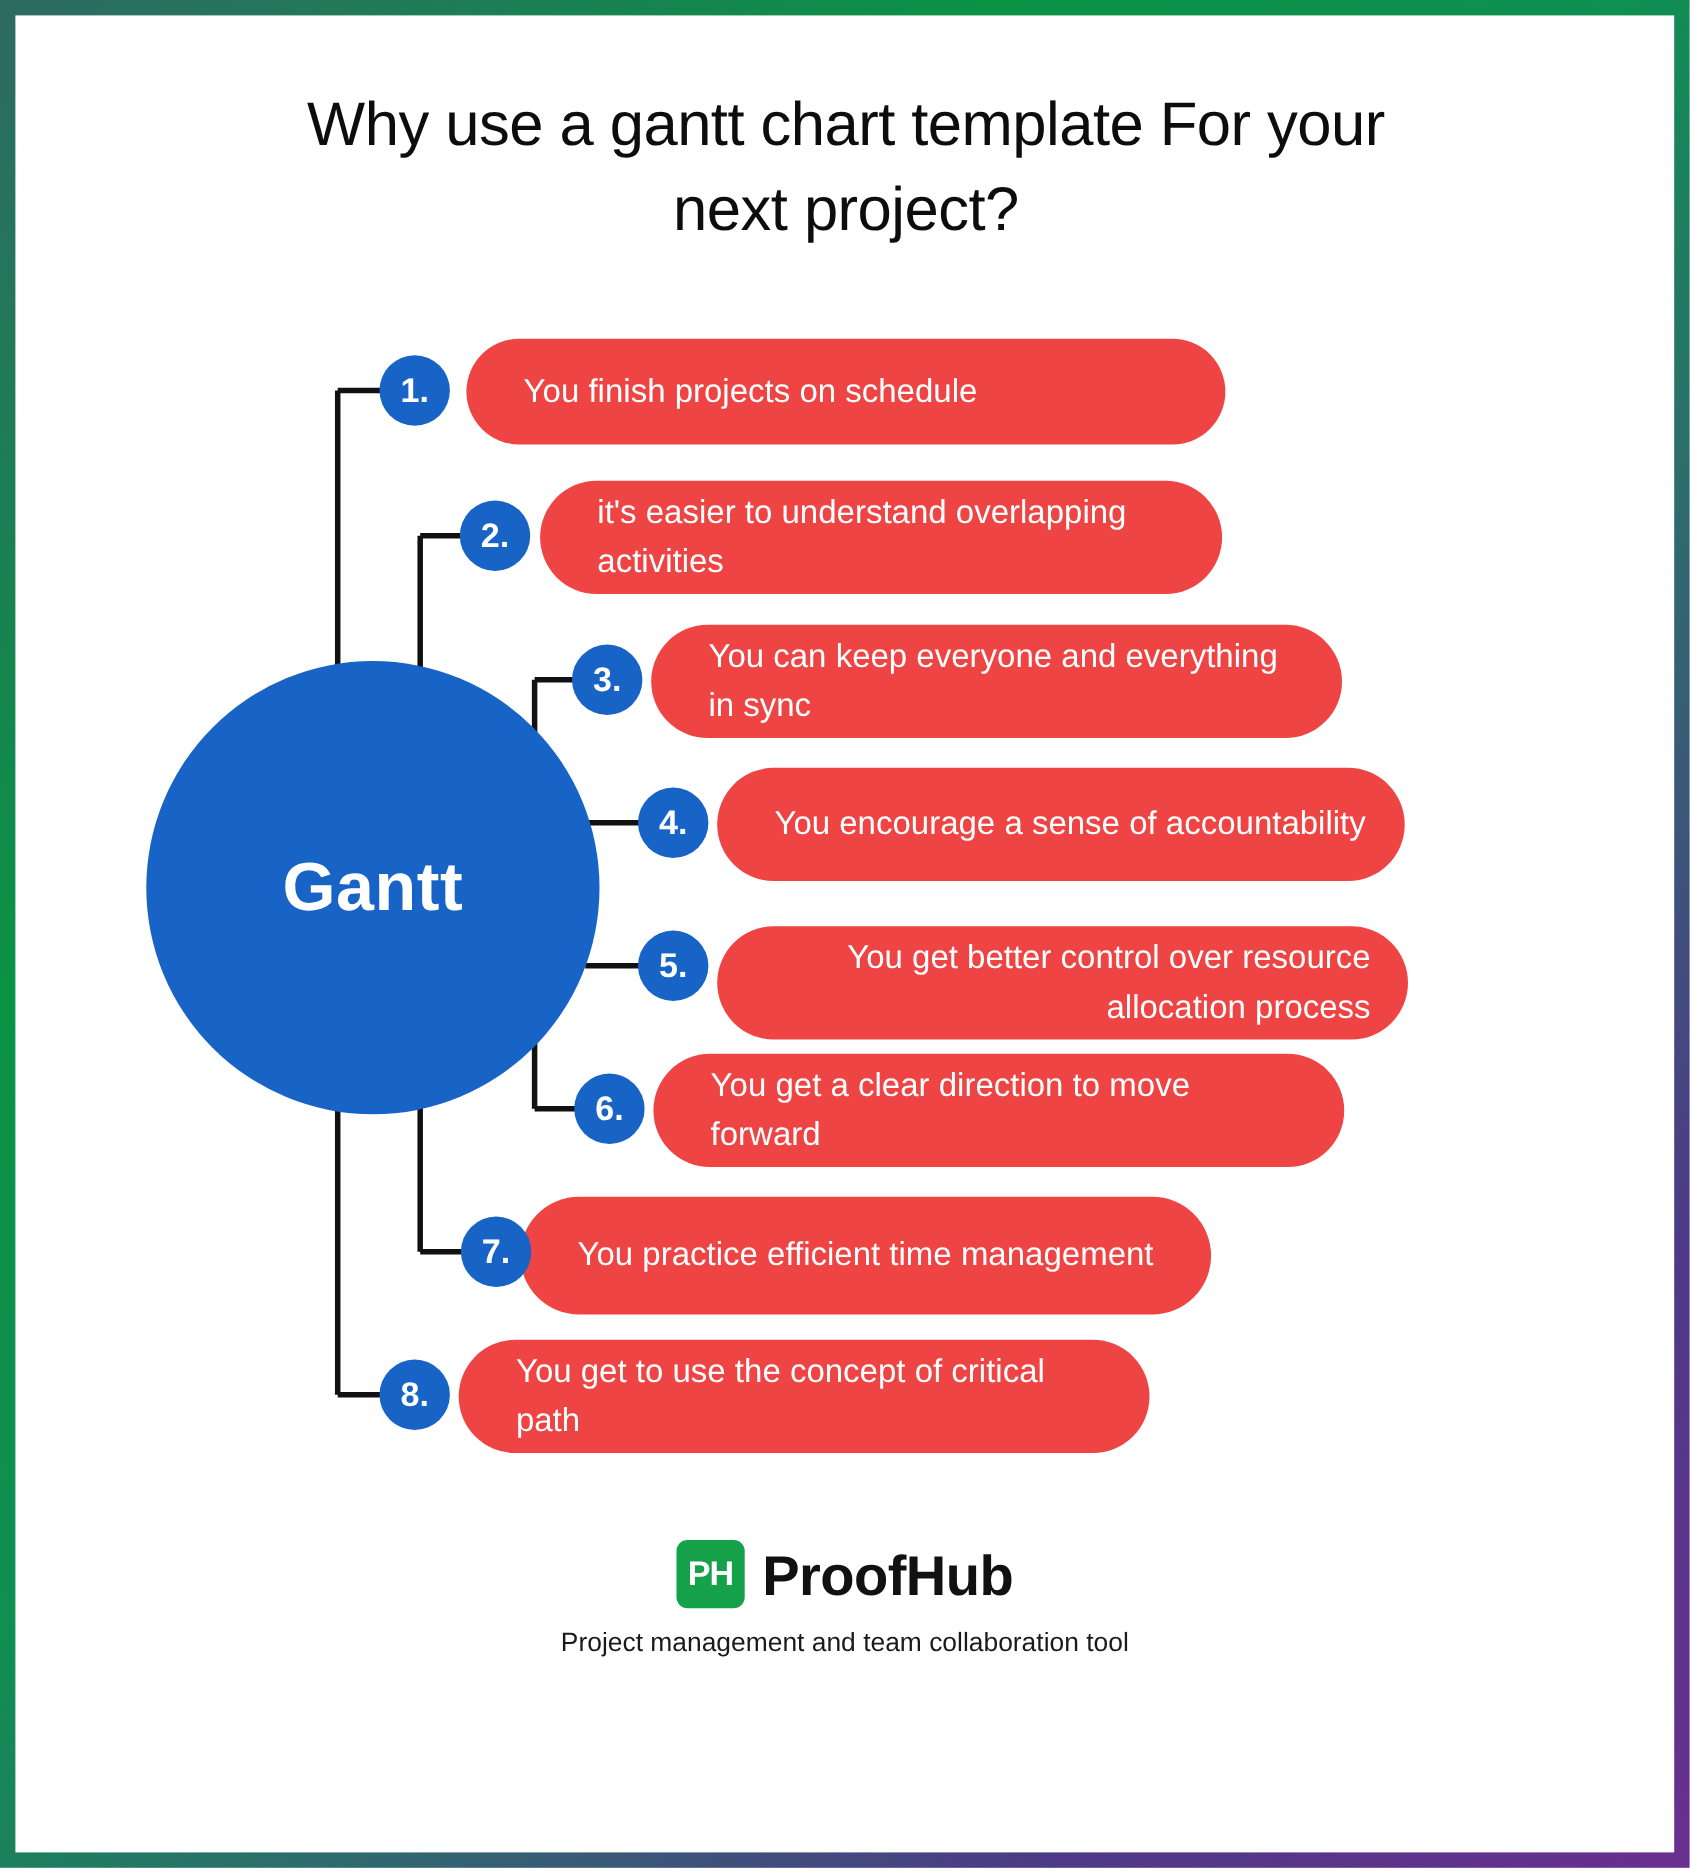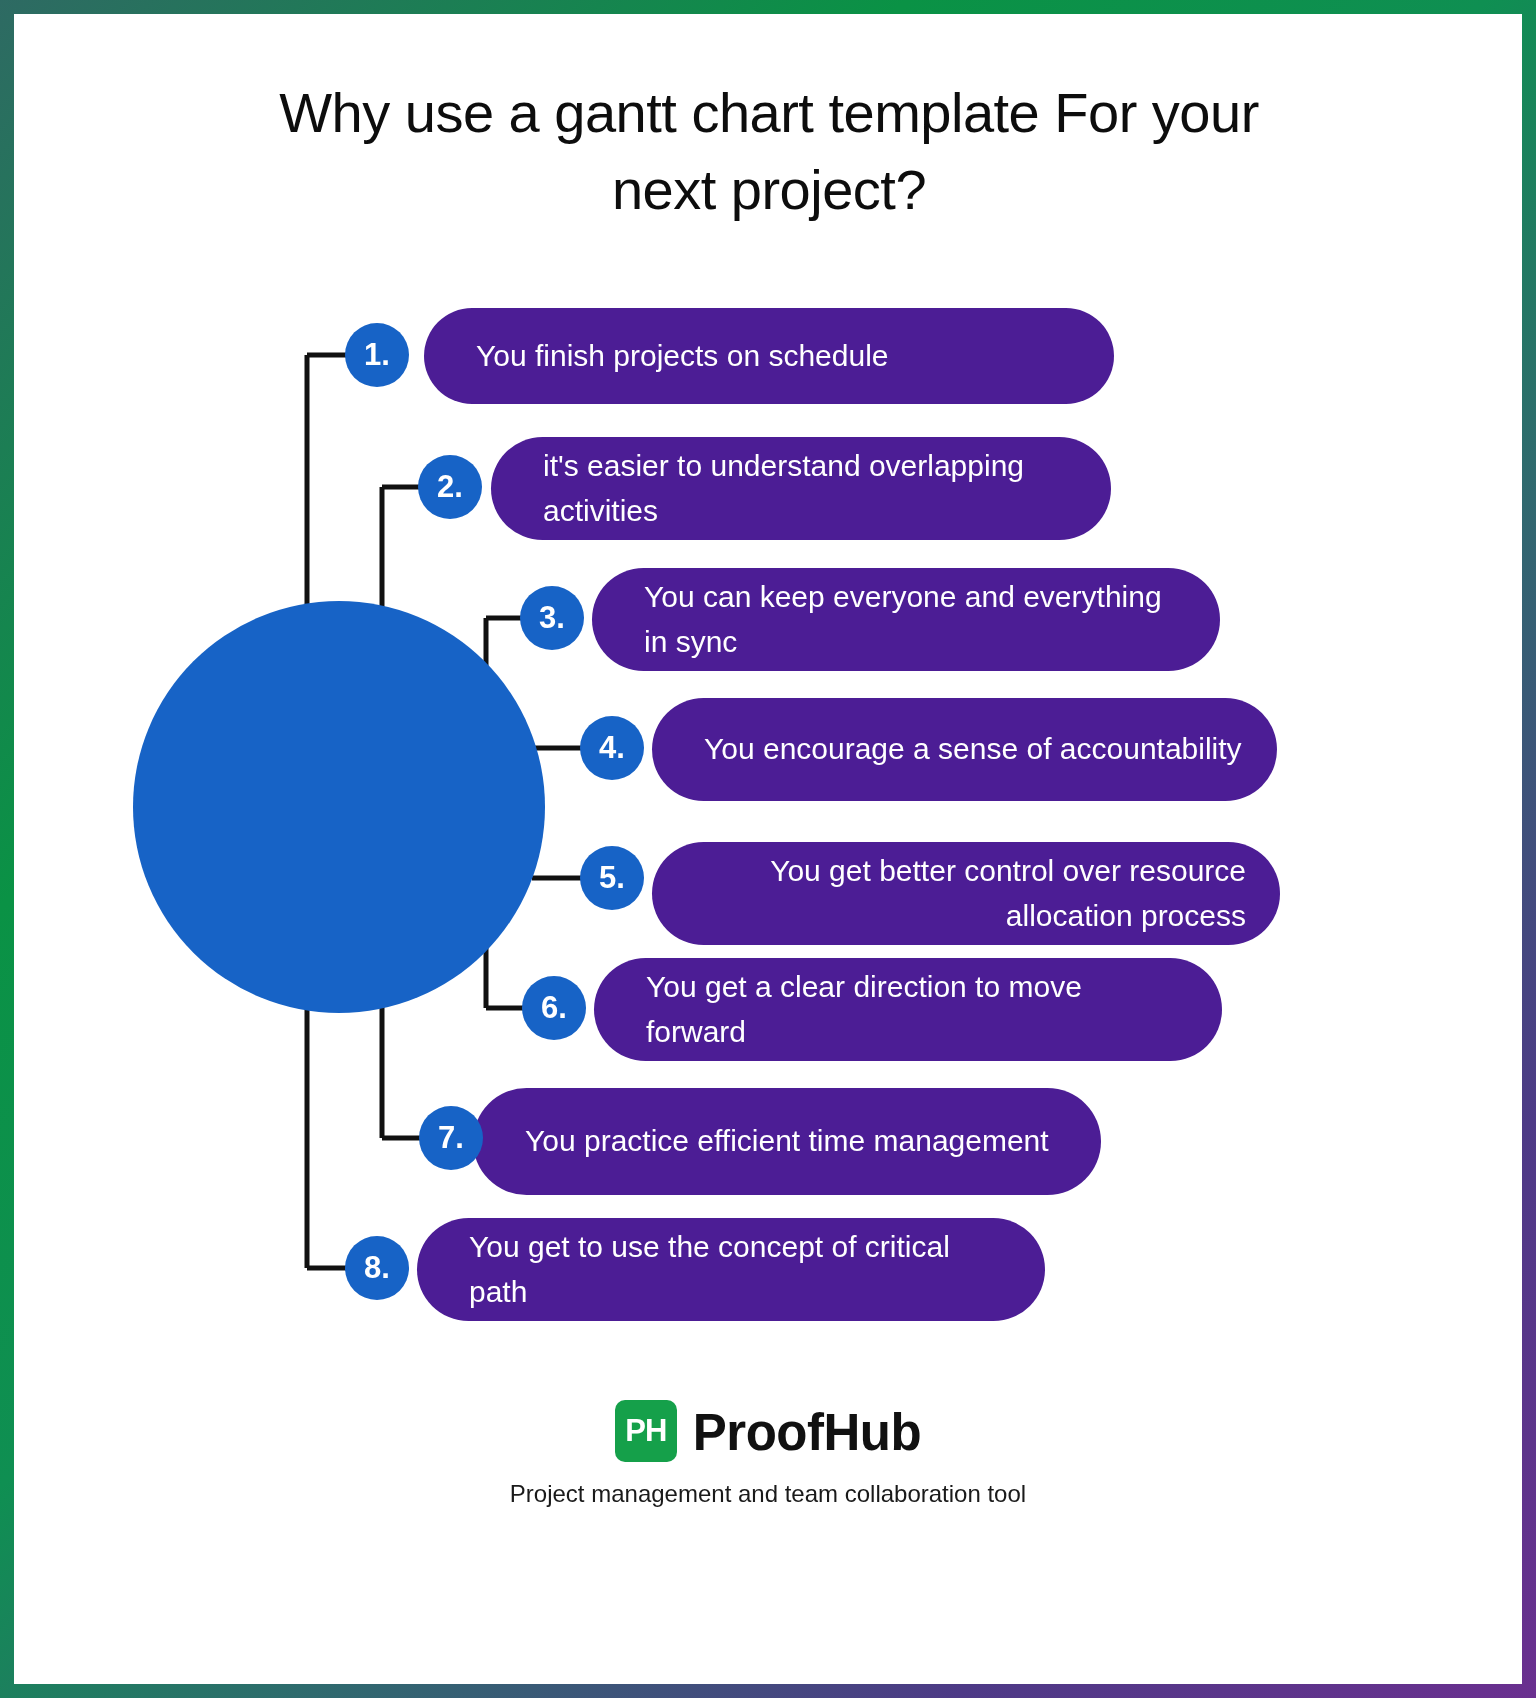--- a/index.html
+++ b/index.html
@@ -51,21 +51,21 @@
   .num{
     position:absolute;
     width:64px;height:64px;border-radius:50%;
     background:#1763c6;color:#fff;
     display:flex;align-items:center;justify-content:center;
     font-size:31px;font-weight:bold;
     z-index:5;
   }
   .pill{
     position:absolute;
-    background:#4c1d95;color:#fff;
+    background:#ef4444;color:#fff;
     border-radius:60px;
     display:flex;align-items:center;
     box-sizing:border-box;
     padding:14px 34px 14px 52px;
     font-size:30px;line-height:1.47;
     z-index:4;
   }
   .pill.one-line{padding-top:10px;padding-bottom:10px;}
 
   
@@ -119,20 +119,21 @@
           <path d="M 472 994 L 520 994"></path>
 
           <path d="M 518 734 L 578 734"></path>
 
           <path d="M 518 864 L 578 864"></path>
         </g>
       </svg>
 
       <div class="hub">
         <div class="hub-label">
+          <div>Gantt</div>
         </div>
       </div>
 
       <div class="row">
         <div class="num" style="left:331px;top:309px;">1.</div>
         <div class="pill one-line" style="left:410px;top:294px;width:690px;height:96px;">You finish projects on schedule</div>
       </div>
 
       <div class="row">
         <div class="num" style="left:404px;top:441px;">2.</div>

